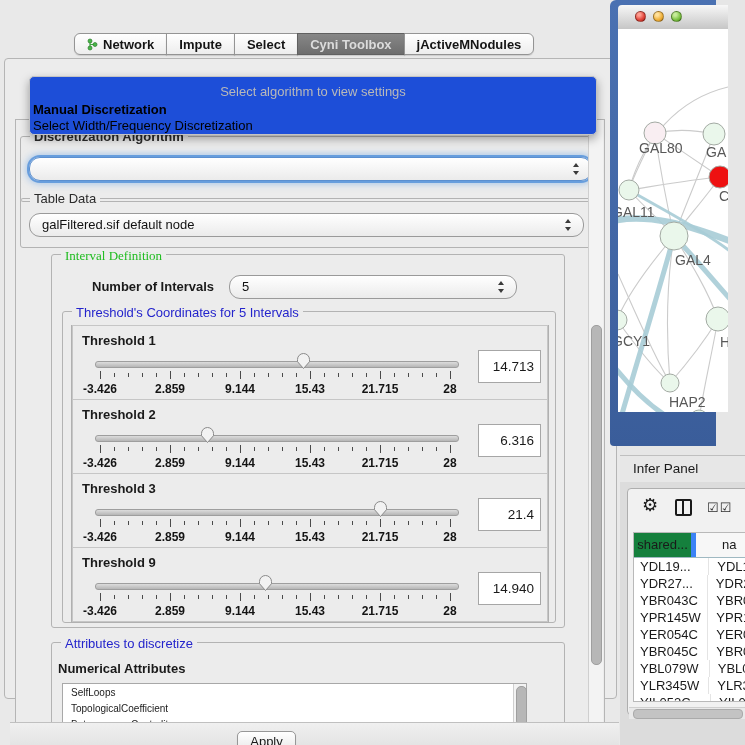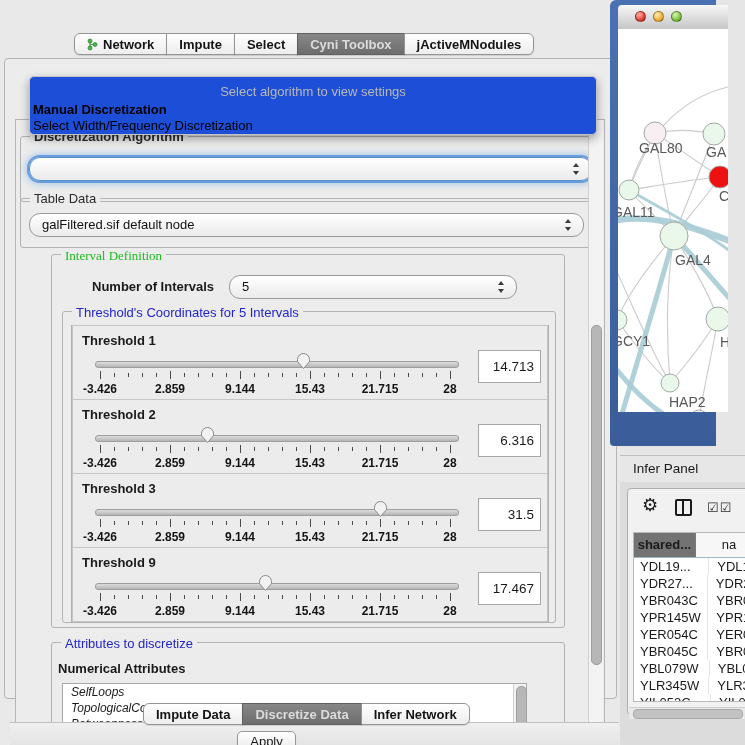--- a/index.html
+++ b/index.html
@@ -53,21 +53,21 @@
   .thumb{position:absolute;top:26px;width:15px;height:18px;}
   .tick{position:absolute;width:1px;background:#4a4a4a;}
   .tick.major{height:8px;top:0;}
   .tick.minor{height:4px;top:2px;}
   .tickarea{position:absolute;left:0;top:45px;width:476px;height:26px;}
   .ticklabel{position:absolute;width:64px;text-align:center;font-size:12px;font-weight:bold;color:#141414;top:11px;}
   .vbox{position:absolute;left:405px;top:24px;width:55px;height:31px;background:#fff;border:1px solid #a6a6a6;
         font-size:13.5px;text-align:right;line-height:31px;padding-right:6px;}
   
   .attr-list{position:absolute;left:10px;top:40px;width:463px;height:110px;background:#fff;border:1px solid #a8a8a8;}
-  .attr-item{font-size:12px;line-height:15px;padding:1px 0 0 8px;font-style:italic;}
+  .attr-item{font-size:10px;line-height:15px;padding:1px 0 0 8px;}
   .vtrack{position:absolute;background:#f3f3f3;border-left:1px solid #cfcfcf;}
   .vthumb{position:absolute;left:2px;width:9px;background:#b7b7b7;border:1px solid #9f9f9f;border-radius:5px;}
   
   #apply-strip{position:absolute;left:5px;top:663px;width:609px;height:34px;
                background:linear-gradient(#f0f0f0,#dddddd);border-top:1px solid #c0c0c0;}
   #apply-btn{position:absolute;left:227px;top:8px;width:57px;height:21px;background:linear-gradient(#ffffff,#e6e6e6);
              border:1px solid #979797;border-radius:5px;text-align:center;line-height:20px;font-size:13px;
              box-shadow:0 1px 1px rgba(0,0,0,.15);}
   
   #desktop-strip{position:absolute;left:620px;top:0;width:8px;height:446px;background:#68799f;}
@@ -89,21 +89,21 @@
   #tp-card{position:absolute;left:7px;top:6px;width:120px;height:225px;background:#f1f1f1;
            border:1px solid #aeaeae;border-radius:4px;}
   #gear-icon{position:absolute;left:14px;top:7px;font-size:18px;color:#1c1c1c;line-height:18px;}
   #col-icon{position:absolute;left:47px;top:10px;width:13px;height:13px;border:2px solid #1a1a1a;border-radius:2px;}
   #col-icon .mid{position:absolute;left:5px;top:0;width:2px;height:13px;background:#1a1a1a;}
   #check-icons{position:absolute;left:79px;top:11px;font-size:13px;letter-spacing:1px;color:#2a2a2a;}
   #tp-table{position:absolute;left:5px;top:43px;width:115px;height:168px;background:#fff;
             border:1px solid #b9b9b9;border-right:none;overflow:hidden;}
   .tp-hrow{display:flex;height:24px;border-bottom:1px solid #9fb9c2;}
   .tp-hcell{box-sizing:border-box;height:24px;line-height:23px;text-align:center;font-size:13px;background:#f7f7f7;}
-  .tp-hcell.sel{background:#737373;border-right:1px solid #3b82f6;font-weight:bold;}
+  .tp-hcell.sel{background:#15803d;border-right:5px solid #3b82f6;}
   .tp-row{display:flex;height:17px;}
   .tp-cell{box-sizing:border-box;line-height:17px;font-size:13px;white-space:nowrap;overflow:hidden;}
   .tp-cell.c1{width:77px;padding-left:6px;border-right:1px solid #e4e4e4;}
   .tp-cell.c2{padding-left:8px;}
   #hscroll{position:absolute;left:1px;top:218px;width:118px;height:11px;background:#e9e9e9;border-top:1px solid #cfcfcf;}
   #hthumb{position:absolute;left:4px;top:1px;width:108px;height:8px;background:#c3c3c3;border:1px solid #aaaaaa;border-radius:4px;}
   svg text{font-family:"Liberation Sans",sans-serif;}
 </style>
 </head>
 <body>
@@ -293,21 +293,21 @@
                     <div class="tick minor" style="left: 349px;"></div>
                     <div class="tick minor" style="left: 363px;"></div>
                     <div class="tick major" style="left: 377px;"></div>
                     <div class="ticklabel" style="left: -5px;">-3.426</div>
                     <div class="ticklabel" style="left: 65px;">2.859</div>
                     <div class="ticklabel" style="left: 135px;">9.144</div>
                     <div class="ticklabel" style="left: 205px;">15.43</div>
                     <div class="ticklabel" style="left: 275px;">21.715</div>
                     <div class="ticklabel" style="left: 345px;">28</div>
                   </div>
-                  <div class="vbox">31.5</div>
+                  <div class="vbox">21.4</div>
                 </div>
                 <div class="throw">
                   <div class="tlabel">Threshold 9</div>
                   <div class="track"></div>
                   <div class="thumb" style="left: 184.637px;"><svg width="15" height="18" viewBox="0 0 15 18">
                       <path d="M1.5,7.5 a6,6 0 1 1 12,0 v2.2 l-6,6.8 -6,-6.8 z" fill="#f2f2f2" stroke="#8a8a8a"></path>
                     </svg></div>
                   <div class="tickarea">
                     <div class="tick major" style="left: 27px;"></div>
                     <div class="tick minor" style="left: 41px;"></div>
@@ -335,21 +335,21 @@
                     <div class="tick minor" style="left: 349px;"></div>
                     <div class="tick minor" style="left: 363px;"></div>
                     <div class="tick major" style="left: 377px;"></div>
                     <div class="ticklabel" style="left: -5px;">-3.426</div>
                     <div class="ticklabel" style="left: 65px;">2.859</div>
                     <div class="ticklabel" style="left: 135px;">9.144</div>
                     <div class="ticklabel" style="left: 205px;">15.43</div>
                     <div class="ticklabel" style="left: 275px;">21.715</div>
                     <div class="ticklabel" style="left: 345px;">28</div>
                   </div>
-                  <div class="vbox">17.467</div>
+                  <div class="vbox">14.940</div>
                 </div>
               </div>
           </div>
         </div>
 
         <div class="group" style="left:35px;top:522px;width:512px;height:150px;">
           <span class="gtitle blue" style="top:-7px;">Attributes to discretize</span>
           <span style="position:absolute;left:6px;top:18px;font-weight:bold;font-size:13px;">Numerical Attributes</span>
           <div class="attr-list" id="attr-list">
             <div class="vtrack" style="right:0;top:0;width:12px;height:110px;">
@@ -364,31 +364,20 @@
         <div class="vtrack" style="left:572px;top:0;width:14px;height:603px;">
           <div class="vthumb" style="top:205px;height:338px;"></div>
         </div>
       </div>
 
       <div id="apply-strip">
         <div id="apply-btn">Apply</div>
       </div>
     </div>
 
-    <div class="tabgroup" id="tabs-bottom" style="left:143px;top:703px;">
-        <div class="tab">
-          <span>Impute Data</span>
-        </div>
-        <div class="tab selected">
-          <span>Discretize Data</span>
-        </div>
-        <div class="tab">
-          <span>Infer Network</span>
-        </div>
-      </div>
   </div>
 
   <div id="algo-popup">
     <div class="placeholder">Select algorithm to view settings</div>
     <div id="popup-options">
         <div class="popup-option" style="top: 25px; font-weight: bold;">Manual Discretization</div>
         <div class="popup-option" style="top: 41px; font-weight: normal;">Select Width/Frequency Discretization</div>
       </div>
   </div>
 

